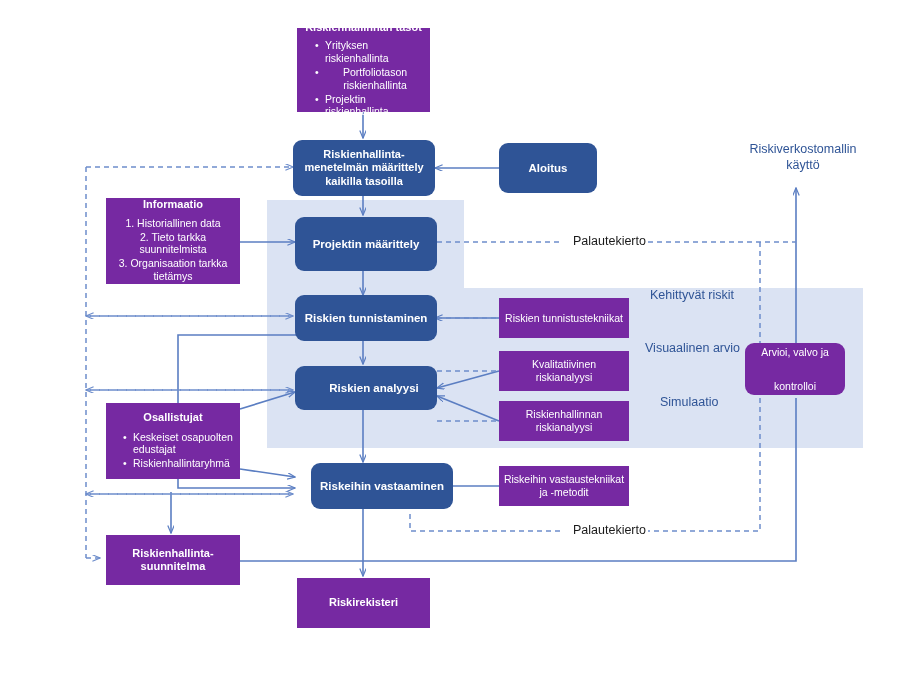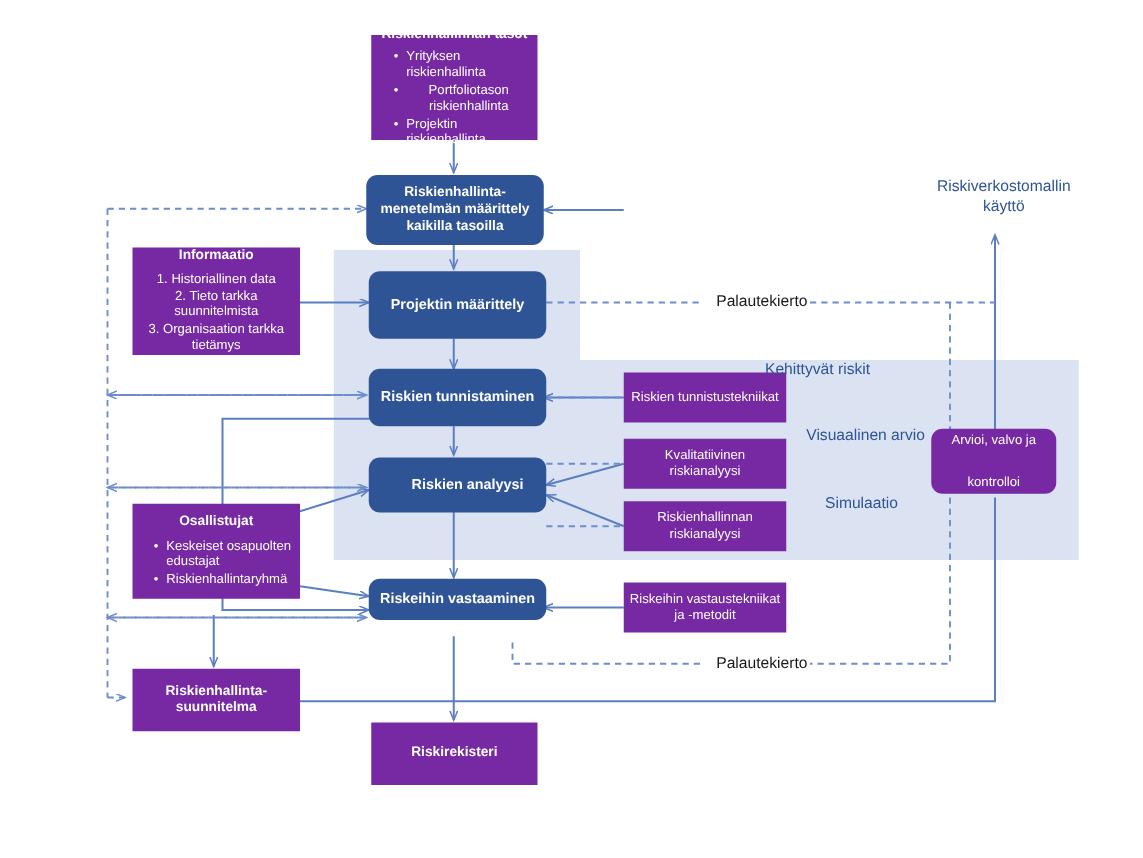--- a/index.html
+++ b/index.html
@@ -192,20 +192,23 @@
       <li>Projektin riskienhallinta</li>
     </ul>
   </div>
 
   <div class="node blue" style="left:293px; top:140px; width:142px; height:56px; font-size:11px;">
     <div class="ttl">Riskienhallinta-</div>
     <div class="ttl">menetelmän määrittely</div>
     <div class="ttl">kaikilla tasoilla</div>
   </div>
 
+  <div class="node blue" style="left:499px; top:143px; width:98px; height:50px; font-size:11.5px;">
+    <div class="ttl">Aloitus</div>
+  </div>
 
   <div class="node purple" style="left:106px; top:198px; width:134px; height:86px; font-size:10.5px; padding:5px 4px;">
     <div class="ttl" style="font-size:11px; margin-bottom:2px;">Informaatio</div>
     <ol>
       <li>Historiallinen data</li>
       <li>Tieto tarkka suunnitelmista</li>
       <li>Organisaation tarkka tietämys</li>
     </ol>
   </div>
 
@@ -222,21 +225,21 @@
   </div>
 
   <div class="node purple" style="left:106px; top:403px; width:134px; height:76px; font-size:10.5px; padding:16px 4px;">
     <div class="ttl" style="font-size:11px; margin-bottom:3px;">Osallistujat</div>
     <ul>
       <li>Keskeiset osapuolten edustajat</li>
       <li>Riskienhallintaryhmä</li>
     </ul>
   </div>
 
-  <div class="node blue" style="left:295px; top:463px; width:142px; height:33px; font-size:11.5px;">
+  <div class="node blue" style="left:311px; top:463px; width:142px; height:46px; font-size:11.5px;">
     <div class="ttl">Riskeihin vastaaminen</div>
   </div>
 
   <div class="node purple" style="left:499px; top:298px; width:130px; height:40px; font-size:10.5px; padding:3px;">
     <div class="body">Riskien tunnistustekniikat</div>
   </div>
 
   <div class="node purple" style="left:499px; top:351px; width:130px; height:40px; font-size:10.5px;">
     <div class="body">Kvalitatiivinen</div>
     <div class="body">riskianalyysi</div>
@@ -268,19 +271,19 @@
 
   <div class="edge-label center" style="left:748px; top:142px; width:110px;">
     <div>Riskiverkostomallin</div>
     <div>käyttö</div>
   </div>
 
   <div class="edge-label dark" style="left:573px; top:234px;">Palautekierto</div>
 
   <div class="edge-label dark" style="left:573px; top:523px;">Palautekierto</div>
 
-  <div class="edge-label" style="left:612px; top:288px;">Kehittyvät riskit</div>
+  <div class="edge-label" style="left:650px; top:288px;">Kehittyvät riskit</div>
 
   <div class="edge-label" style="left:645px; top:341px;">Visuaalinen arvio</div>
 
   <div class="edge-label" style="left:660px; top:395px;">Simulaatio</div>
 
 </div>
 
 </body></html>

